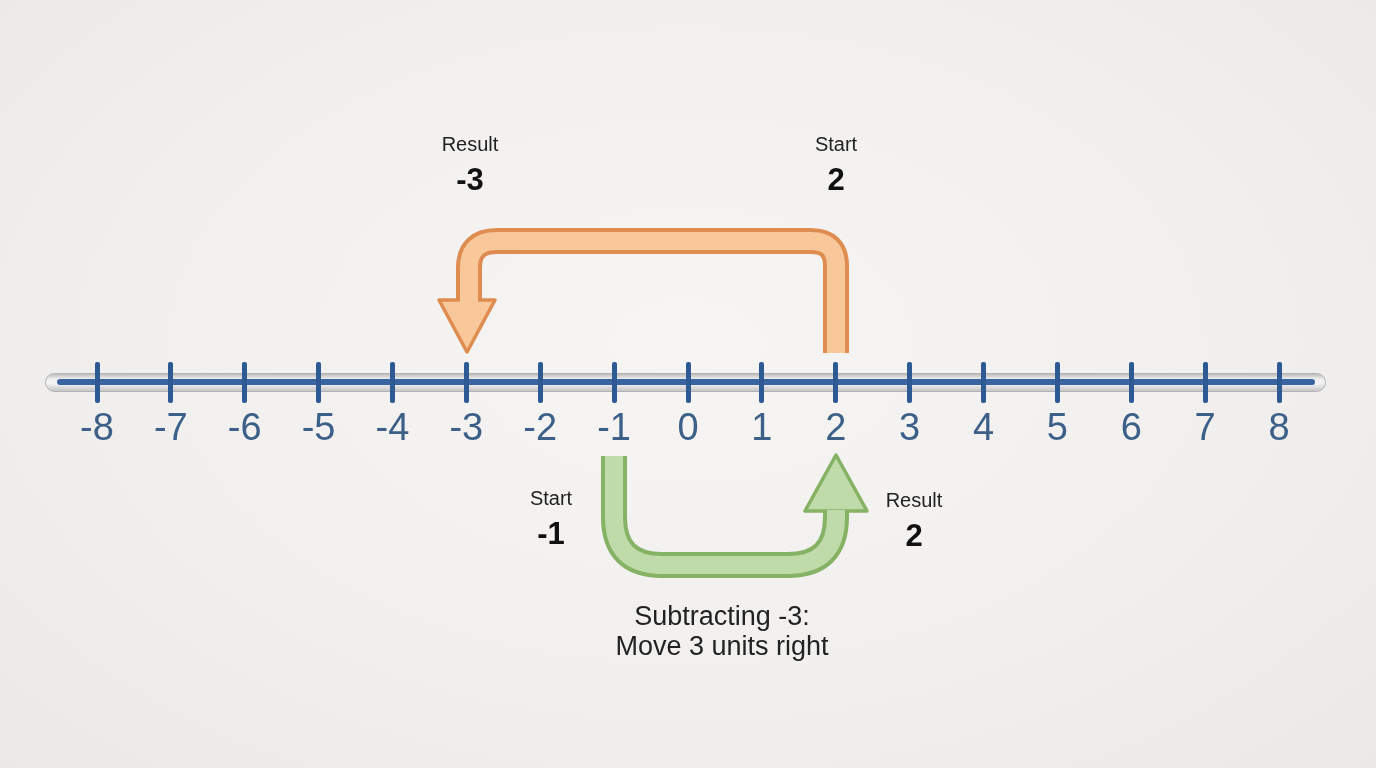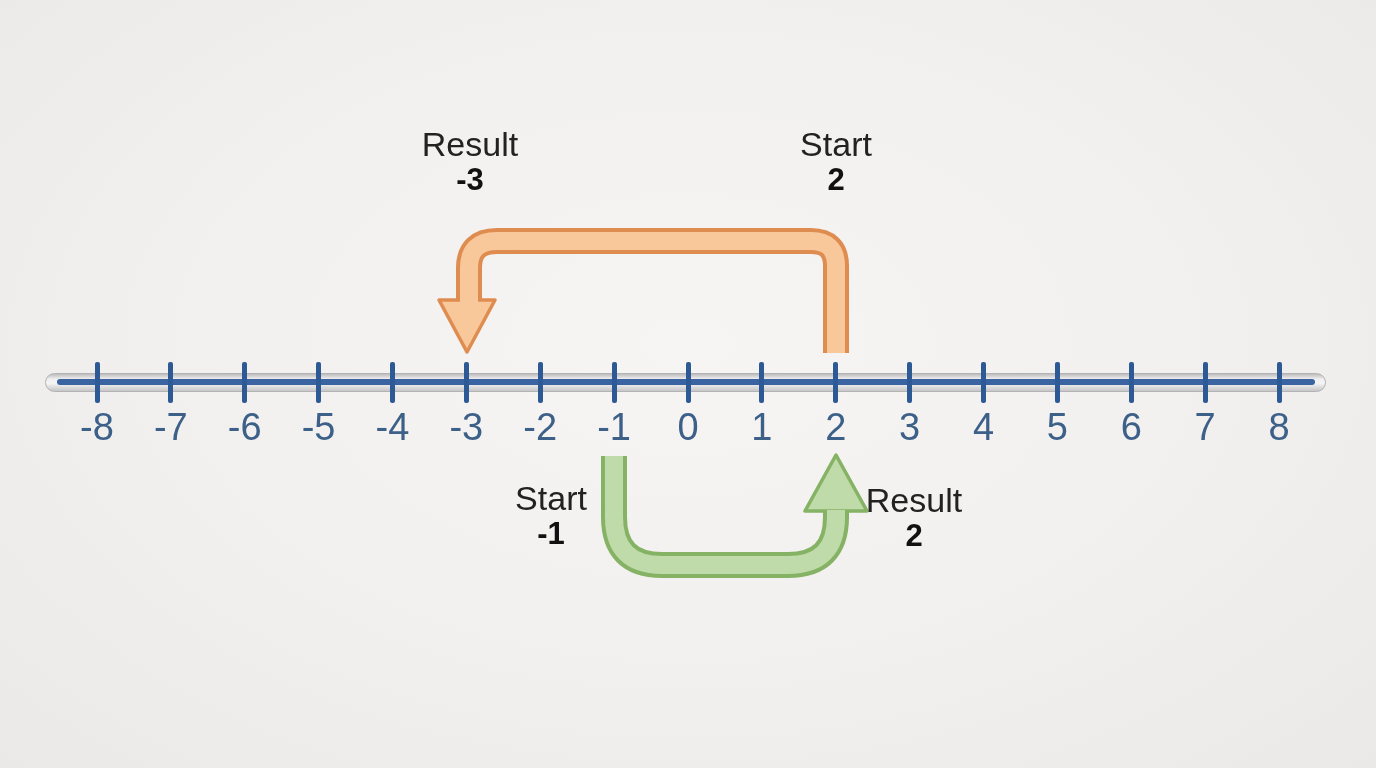--- a/index.html
+++ b/index.html
@@ -45,21 +45,21 @@
   .arrow-light { fill: none; stroke-width: 18; stroke-linecap: butt; }
   .orange-dark  { stroke: var(--orange-stroke); }
   .orange-light { stroke: var(--orange-fill); }
   .orange-head  { fill: var(--orange-fill); stroke: var(--orange-stroke); stroke-width: 3.5; stroke-linejoin: round; }
   .green-dark   { stroke: var(--green-stroke); }
   .green-light  { stroke: var(--green-fill); }
   .green-head   { fill: var(--green-fill); stroke: var(--green-stroke); stroke-width: 3.5; stroke-linejoin: round; }
 
   
   .pt-col { text-align: center; }
-  .pt-label { font-size: 34px; color: var(--text-dark); line-height: 36px; }
+  .pt-label { font-size: 20px; color: var(--text-dark); line-height: 36px; }
   .pt-value { font-size: 31px; font-weight: 700; color: var(--value-dark); line-height: 36px; }
   .annotation {
     font-size: 27px; color: var(--text-dark);
     text-align: center; line-height: 30px;
     white-space: nowrap;
   }
 </style>
 </head>
 <body>
 
@@ -129,14 +129,18 @@
   </div>
 
   <div class="abs pt-col" style="left:471px; top:480px; width:160px;">
     <div class="pt-label">Start</div>
     <div class="pt-value">-1</div>
   </div>
   <div class="abs pt-col" style="left:834px; top:482px; width:160px;">
     <div class="pt-label">Result</div>
     <div class="pt-value">2</div>
   </div>
+  <div class="abs annotation" style="left:522px; top:601px; width:400px;">
+    <div>Subtracting -3:</div>
+    <div>Move 3 units right</div>
+  </div>
 
 </div>
 
 </body></html>

